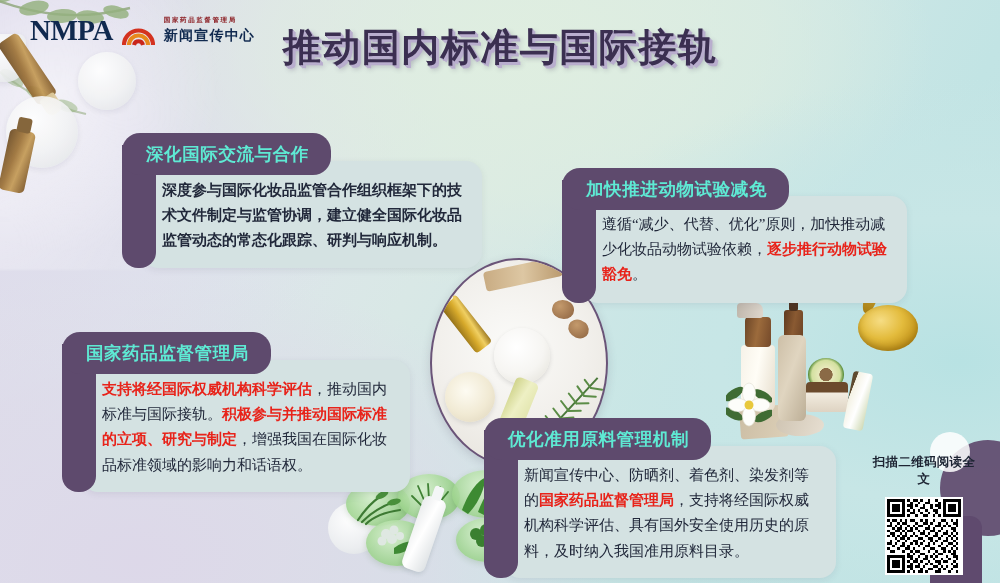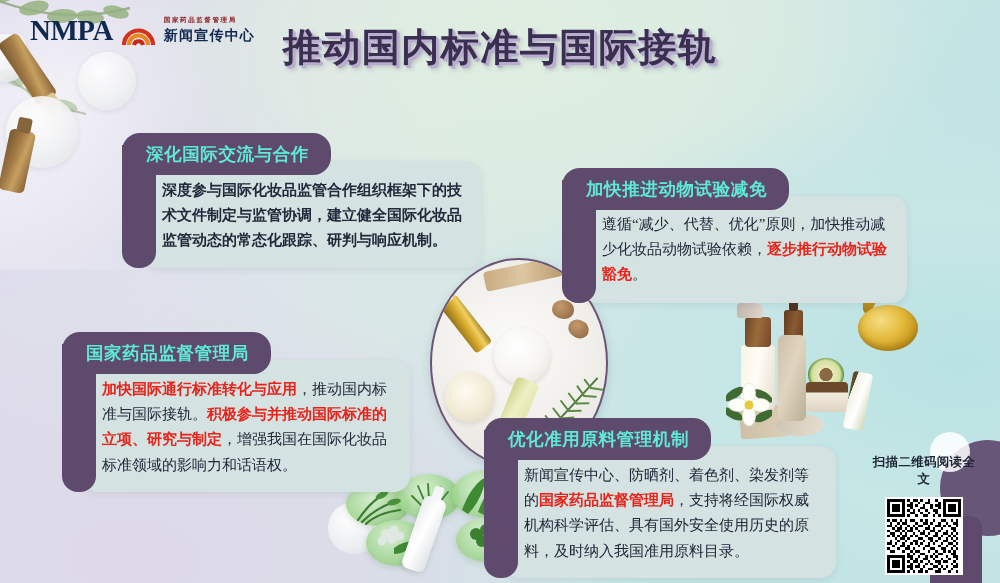--- a/index.html
+++ b/index.html
@@ -476,21 +476,21 @@
     <div class="body">
       <span class="dot"></span>
       <span>遵循“减少、代替、优化”原则，加快推动减少化妆品动物试验依赖，</span><span class="hl">逐步推行动物试验豁免</span><span>。</span>
     </div>
   </div>
 
   <div class="card" id="card3">
     <div class="head">国家药品监督管理局</div>
     <div class="body">
       <span class="dot"></span>
-      <span class="hl">加快国际通行标准转化与应用</span><span>，推动国内标准与国际接轨。</span><span class="hl">积极参与并推动国际标准的立项、研究与制定</span><span>，增强我国在国际化妆品标准领域的影响力和话语权。</span>
+      <span class="hl">支持将经国际权威机构科学评估</span><span>，推动国内标准与国际接轨。</span><span class="hl">积极参与并推动国际标准的立项、研究与制定</span><span>，增强我国在国际化妆品标准领域的影响力和话语权。</span>
     </div>
   </div>
 
   <div class="card" id="card4">
     <div class="head">优化准用原料管理机制</div>
     <div class="body">
       <span class="dot"></span>
       <span>新闻宣传中心、防晒剂、着色剂、染发剂等的</span><span class="hl">国家药品监督管理局</span><span>，支持将经国际权威机构科学评估、具有国外安全使用历史的原料，及时纳入我国准用原料目录。</span>
     </div>
   </div>

